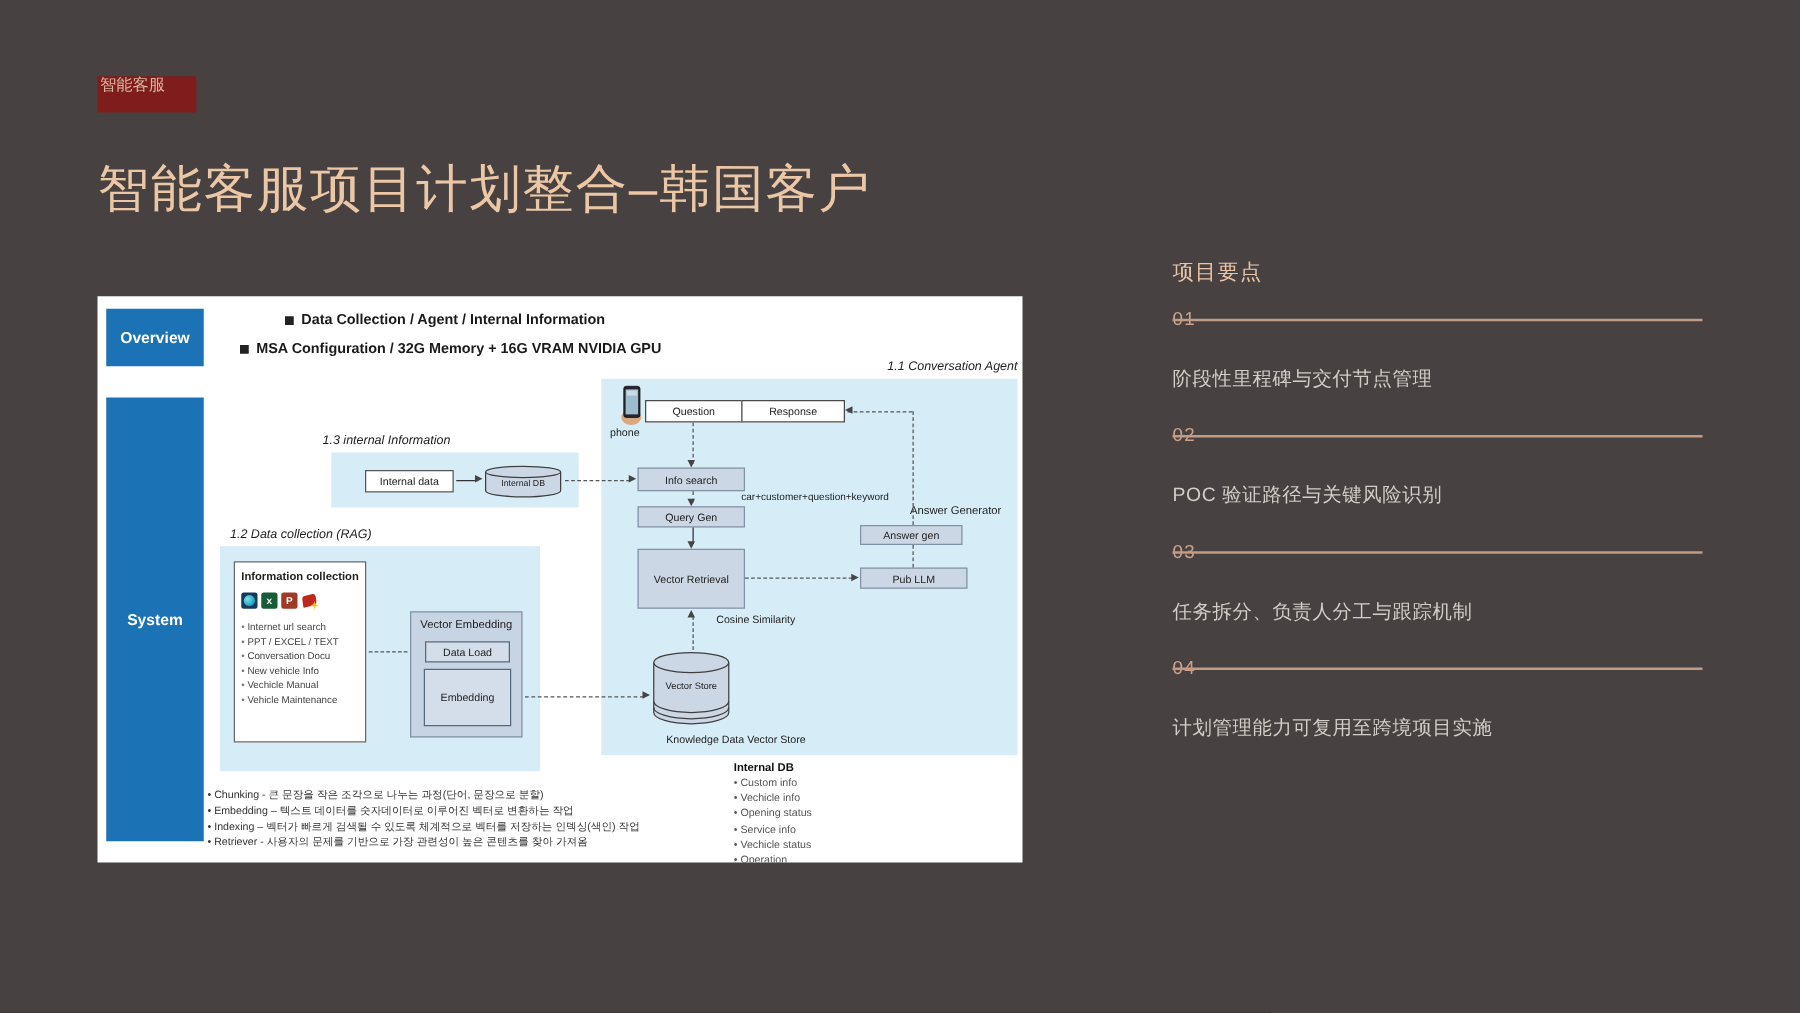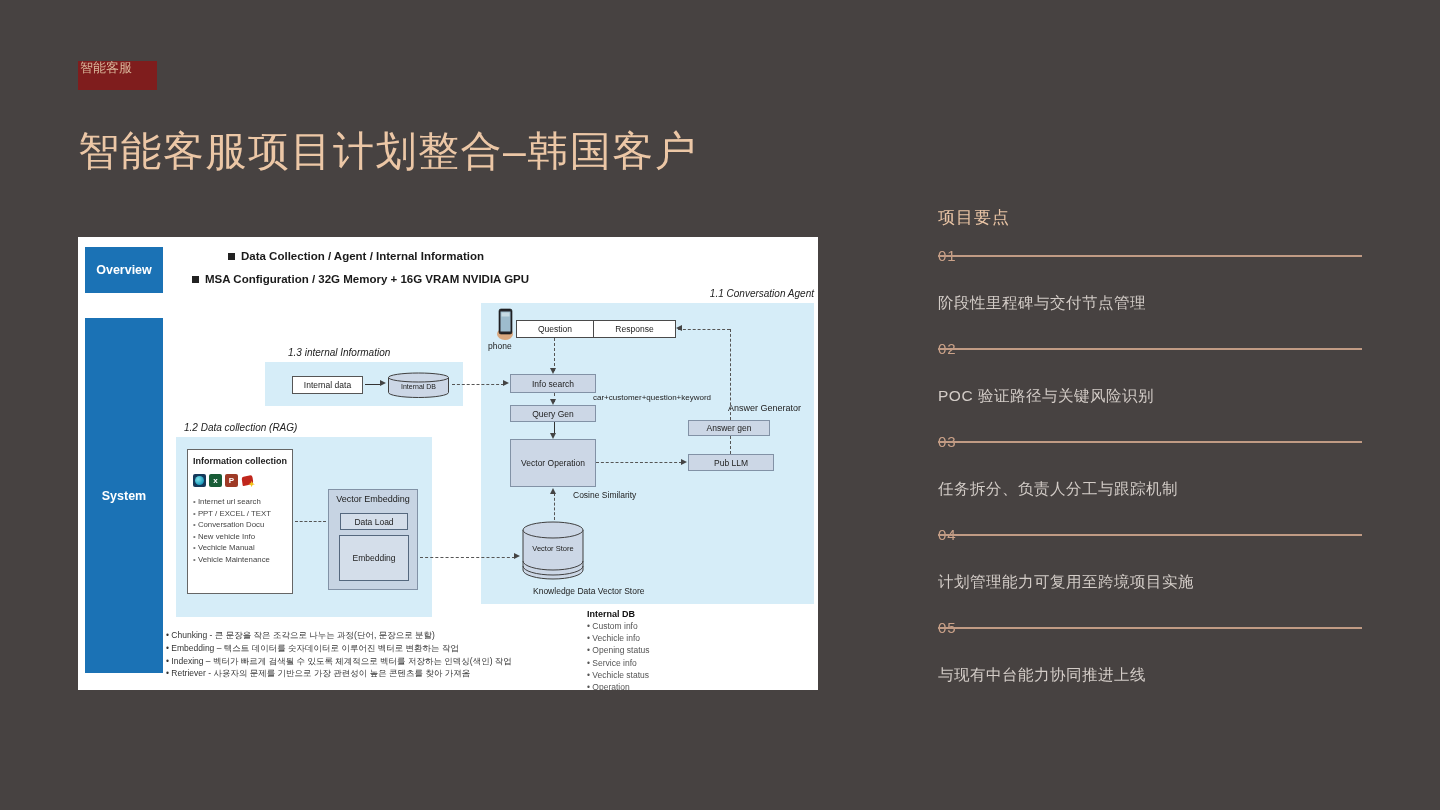--- a/index.html
+++ b/index.html
@@ -99,62 +99,57 @@
   <div class="kp-item i1">
     <div class="kp-num">02</div>
     <div class="kp-line"></div>
     <div class="kp-text">POC 验证路径与关键风险识别</div>
   </div>
   <div class="kp-item i3">
     <div class="kp-num">04</div>
     <div class="kp-line"></div>
     <div class="kp-text">计划管理能力可复用至跨境项目实施</div>
   </div>
-  <div class="kp-item i4">
-    <div class="kp-num">05</div>
-    <div class="kp-line"></div>
-    <div class="kp-text">与现有中台能力协同推进上线</div>
-  </div>
 
   <div class="diagram">
 
     <div class="abs bluebox" style="left:7px;top:10px;width:78px;height:46px;">Overview</div>
     <div class="abs bluebox" style="left:7px;top:81px;width:78px;height:355px;">System</div>
 
     <div class="abs ovb" style="left:114px;top:13px;margin-left:36px;">
       <span class="sq"></span>
       <span>Data Collection / Agent / Internal Information</span>
     </div>
     <div class="abs ovb" style="left:114px;top:36px;">
       <span class="sq"></span>
       <span>MSA Configuration / 32G Memory + 16G VRAM NVIDIA GPU</span>
     </div>
 
     <div class="abs panel" style="left:403px;top:66px;width:333px;height:301px;"></div>
     <div class="abs panel" style="left:187px;top:125px;width:198px;height:44px;"></div>
     <div class="abs panel" style="left:98px;top:200px;width:256px;height:180px;"></div>
 
     <div class="abs seclbl" style="left:506px;top:51px;width:230px;text-align:right;">1.1 Conversation Agent</div>
-    <div class="abs seclbl" style="left:210px;top:110px;">1.3 internal Information</div>
+    <div class="abs seclbl" style="left:180px;top:110px;">1.3 internal Information</div>
     <div class="abs seclbl" style="left:106px;top:185px;">1.2 Data collection (RAG)</div>
 
     <svg class="abs" style="left:417px;top:71px;" width="22" height="32" viewBox="0 0 22 32">
       <ellipse cx="10" cy="26" rx="8" ry="6" fill="#d9a87f"></ellipse>
       <rect x="4" y="1" width="13" height="25" rx="2" fill="#26262a" stroke="#111" stroke-width="0.6"></rect>
       <rect x="5.5" y="3.5" width="10" height="20" fill="#9dbccd"></rect>
       <rect x="6.5" y="4.5" width="8" height="4" fill="#c8dbe4"></rect>
     </svg>
     <div class="phlbl" style="left:410px;top:104px;">phone</div>
 
     <div class="wnode" style="left:438px;top:83px;width:78px;height:18px;">Question</div>
     <div class="wnode" style="left:515px;top:83px;width:83px;height:18px;">Response</div>
 
     <div class="node" style="left:432px;top:137px;width:86px;height:19px;">Info search</div>
     <div class="node" style="left:432px;top:168px;width:86px;height:17px;">Query Gen</div>
-    <div class="node" style="left:432px;top:202px;width:86px;height:48px;">Vector Operation</div>
+    <div class="node" style="left:432px;top:202px;width:86px;height:48px;">Vector Retrieval</div>
     <div class="node" style="left:610px;top:183px;width:82px;height:16px;">Answer gen</div>
     <div class="node" style="left:610px;top:217px;width:86px;height:17px;">Pub LLM</div>
 
     <div class="flowlbl" style="left:484px;top:156px;margin-left:31px;">car+customer+question+keyword</div>
     <div class="flowlbl" style="left:650px;top:166px;font-size:9px;">Answer Generator</div>
     <div class="flowlbl" style="left:495px;top:253px;font-size:8.5px;">Cosine Similarity</div>
     <div class="flowlbl" style="left:455px;top:349px;font-size:8.5px;">Knowledge Data Vector Store</div>
 
     <svg class="abs" style="left:443px;top:283px;" width="64" height="64" viewBox="0 0 64 64">
       <path d="M2 10 L2 50 A30 9 0 0 0 62 50 L62 10" fill="#ccd7e6" stroke="#3f3f3f" stroke-width="1"></path>

